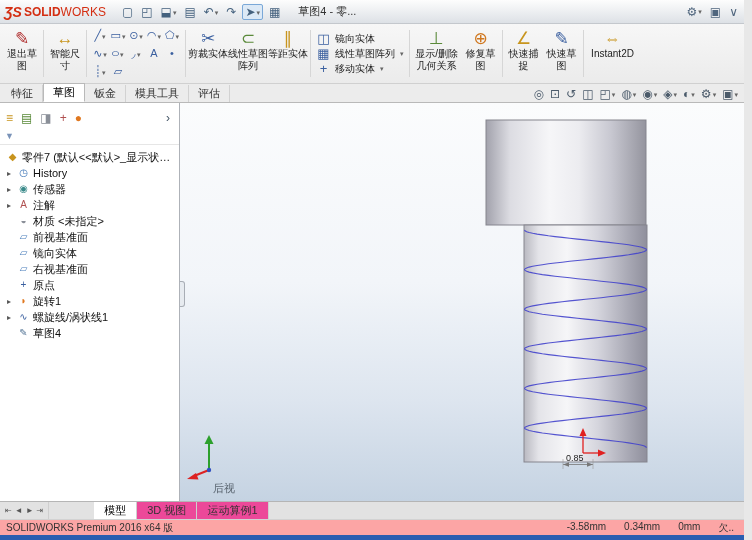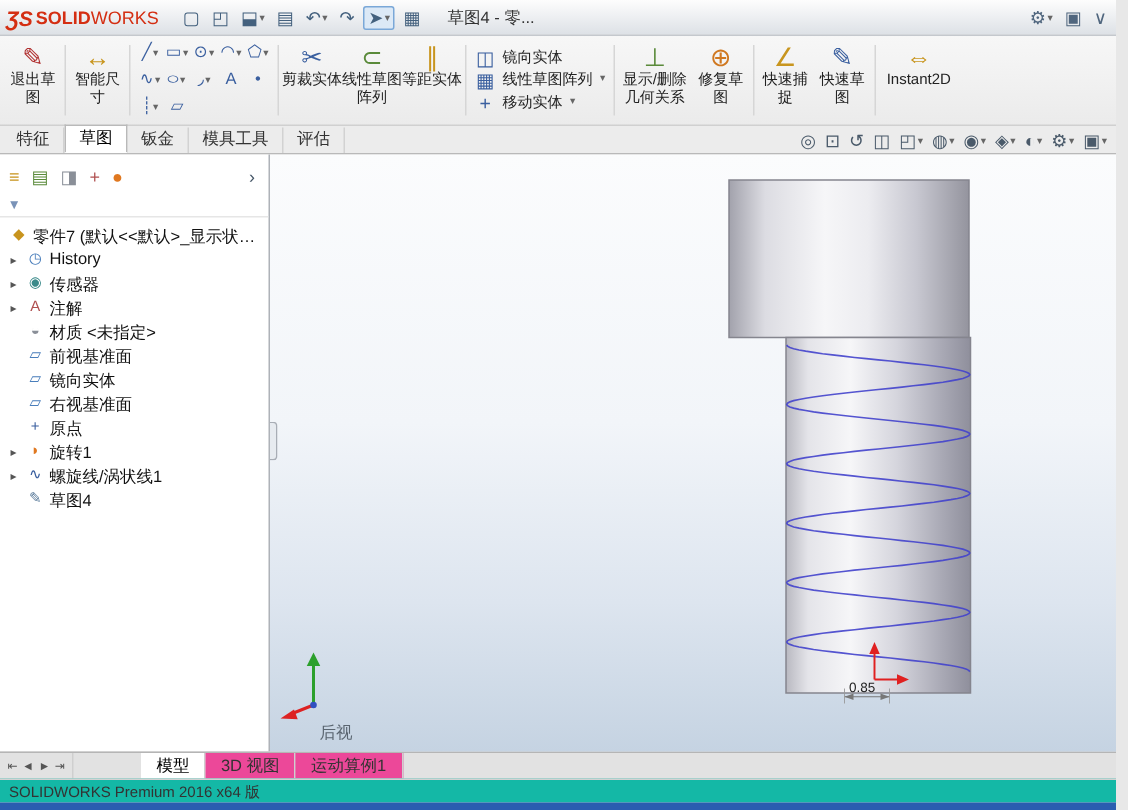--- a/index.html
+++ b/index.html
@@ -73,21 +73,21 @@
   .grip{position:absolute;left:-1px;top:178px;width:6px;height:26px;background:#e7ebf0;border:1px solid #a8adb5;border-left:none;border-radius:0 3px 3px 0;}
   .view-label{position:absolute;left:33px;bottom:5px;font-size:11px;color:#5a6570;}
 
   
   .btabs{height:18px;flex:0 0 auto;background:#e2e2e2;border-top:1px solid #b5b5b5;display:flex;align-items:stretch;font-size:11px;color:#333;}
   .bnav{display:flex;align-items:center;gap:3px;padding:0 5px;font-size:8px;color:#555;border-right:1px solid #cfcfcf;}
   .btab{display:flex;align-items:center;padding:0 10px;border-right:1px solid #cfcfcf;background:#ec4899;}
   .btab.active{background:#fff;color:#000;margin-left:45px;}
 
   
-  .status{height:16px;flex:0 0 auto;background:#14b8a6;border-top:1px solid #d2d2d2;display:flex;align-items:center;font-size:10px;color:#333;padding:0 6px;}
+  .status{height:16px;flex:0 0 auto;background:#fca5a5;border-top:1px solid #d2d2d2;display:flex;align-items:center;font-size:10px;color:#333;padding:0 6px;}
   .scoords{margin-left:auto;display:flex;gap:18px;padding-right:4px;}
   .strip{height:5px;flex:0 0 auto;background:#2a5db0;}
 </style>
 </head>
 <body>
 
 <div class="app">
 
   <header class="titlebar">
     <div class="logo">
@@ -416,15 +416,21 @@
       <span>►</span>
       <span>⇥</span>
     </div>
     <div class="btab active">模型</div>
     <div class="btab">3D 视图</div>
     <div class="btab">运动算例1</div>
   </div>
 
   <footer class="status">
     <span>SOLIDWORKS Premium 2016 x64 版</span>
+    <div class="scoords">
+      <span>-3.58mm</span>
+      <span>0.34mm</span>
+      <span>0mm</span>
+      <span>欠..</span>
+    </div>
   </footer>
   <div class="strip"></div>
 </div>
 
 </body></html>

